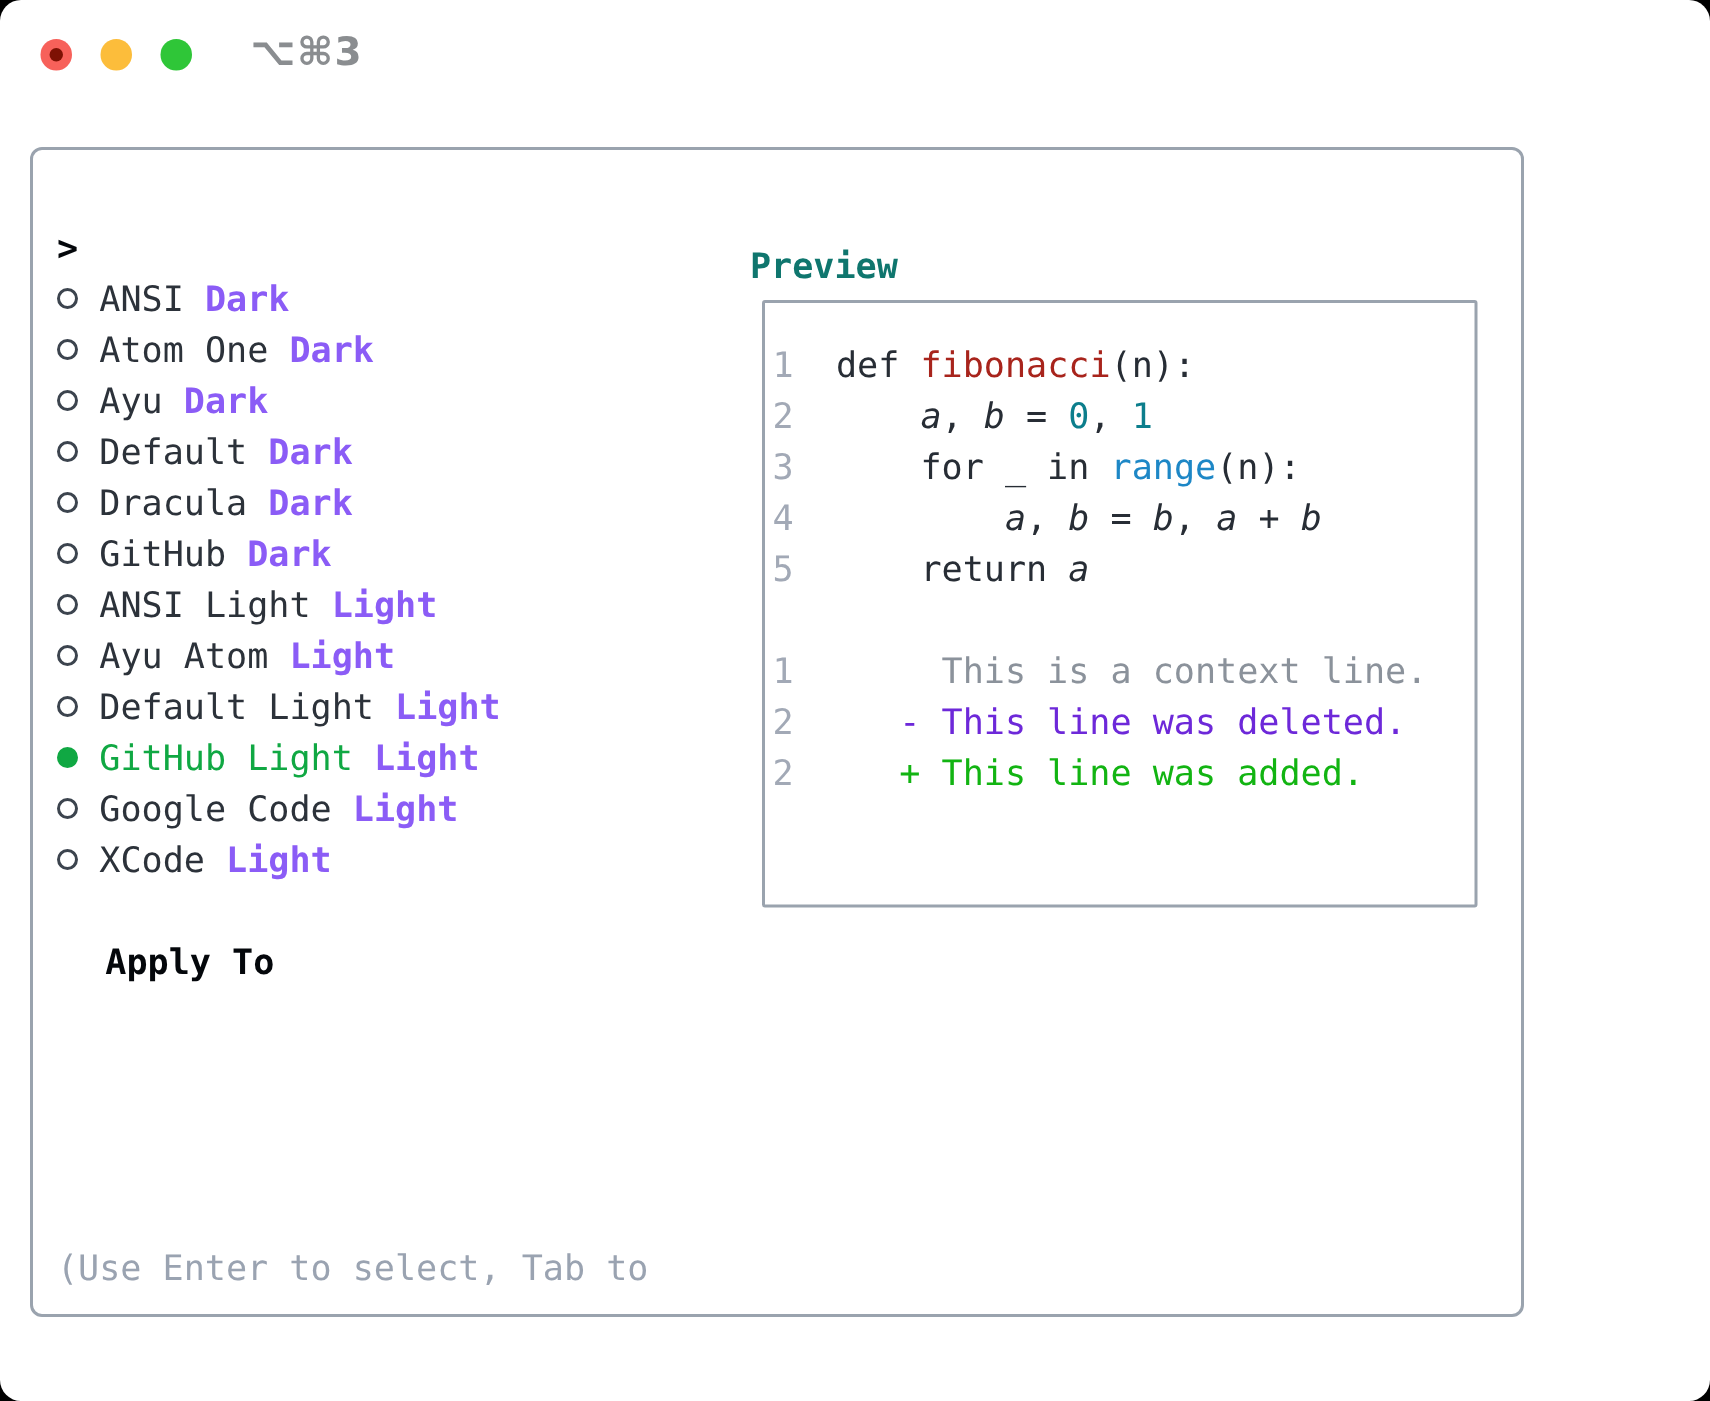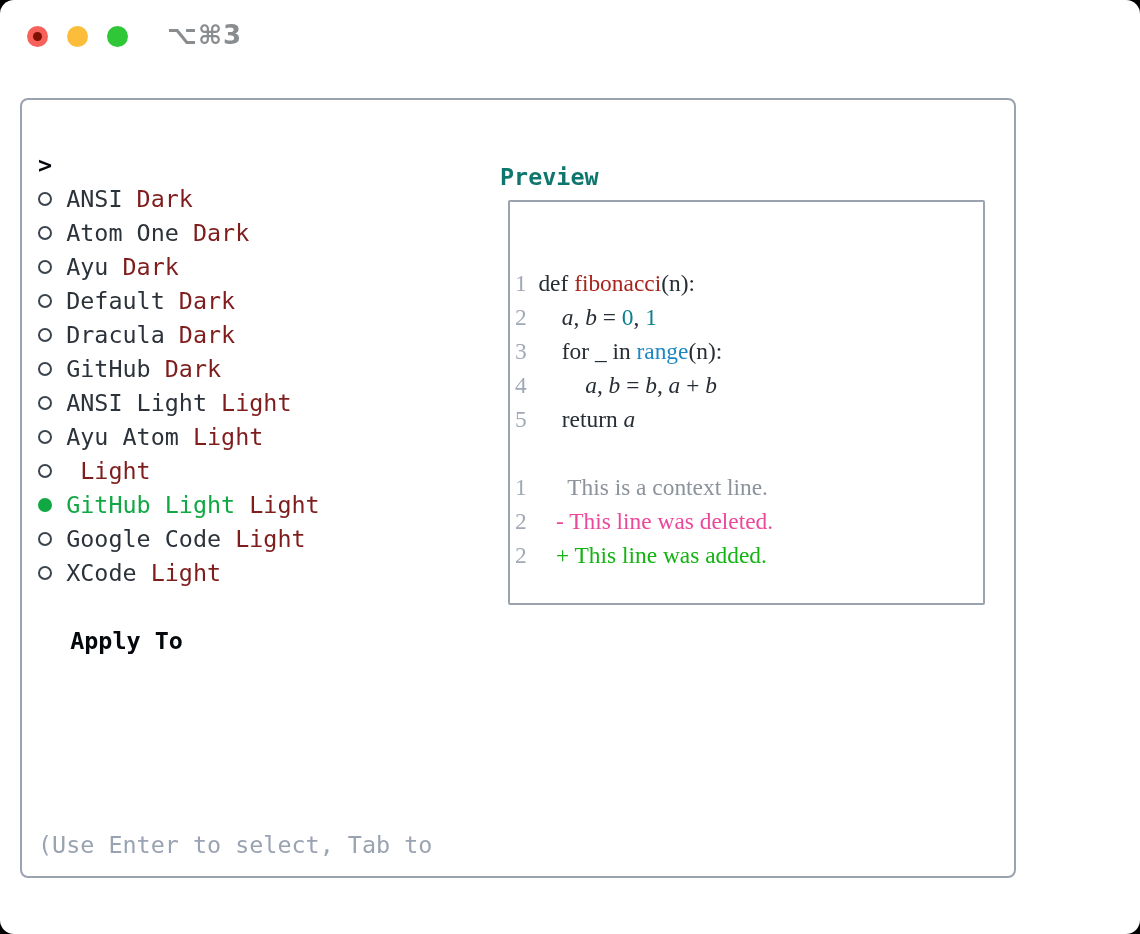--- a/index.html
+++ b/index.html
@@ -75,21 +75,21 @@
     border-radius: 50%;
     display: inline-block;
   }
   .circle.filled {
     background: #10a843;
     border-color: #10a843;
   }
   .htext { font-weight: bold; color: #04070b; }
   .tname { color: #2c323a; }
   .row.selected .tname { color: #10a843; }
-  .tsuffix { color: #7f1d1d; }
+  .tsuffix { color: #8b5cf6; font-weight: bold; }
   .list  { position: absolute; left: 16px; top: 48px; }
   .apply { position: absolute; left: 20px; top: 524px; }
   .hint  {
     position: absolute;
     left: 16px; top: 660px;
     color: #9aa3b1;
     white-space: pre;
   }
   .hint div { height: 34px; line-height: 34px; text-align: center; }
   
@@ -102,33 +102,32 @@
   }
   .preview-box {
     position: absolute;
     left: 486px; top: 100px;
     width: 473px; height: 401px;
     border: 2px solid #9aa3ae;
     border-radius: 2px;
     background: #ffffff;
   }
   .codeblock {
-    padding: 64px 0 0 5px;
+    padding: 24px 0 0 5px;
     white-space: pre;
-    font-family: Liberation Serif, serif;
   }
   .cline { height: 34px; line-height: 34px; }
   .ln     { color: #a2a9b6; }
   .c-pln  { color: #272d35; }
   .c-fn   { color: #a8241c; }
   .c-var  { color: #272d35; font-style: italic; }
   .c-lit  { color: #0c7e8c; }
   .c-call { color: #1d87c6; }
   .c-ctx  { color: #8b929b; }
-  .c-del  { color: #ec4899; }
+  .c-del  { color: #6d28d9; }
   .c-add  { color: #12b412; text-align: center; }
 </style>
 </head>
 <body>
 
 <div class="window">
 
   <div class="titlebar">
     <span class="tl tl-red">
         <span class="tl-dot"></span>
@@ -146,21 +145,21 @@
       </div>
 
     <div class="row"><span class="marker"><span class="circle"></span></span><span class="tname">ANSI</span><span class="tsuffix"> Dark</span></div>
         <div class="row"><span class="marker"><span class="circle"></span></span><span class="tname">Atom One</span><span class="tsuffix"> Dark</span></div>
         <div class="row"><span class="marker"><span class="circle"></span></span><span class="tname">Ayu</span><span class="tsuffix"> Dark</span></div>
         <div class="row"><span class="marker"><span class="circle"></span></span><span class="tname">Default</span><span class="tsuffix"> Dark</span></div>
         <div class="row"><span class="marker"><span class="circle"></span></span><span class="tname">Dracula</span><span class="tsuffix"> Dark</span></div>
         <div class="row"><span class="marker"><span class="circle"></span></span><span class="tname">GitHub</span><span class="tsuffix"> Dark</span></div>
         <div class="row"><span class="marker"><span class="circle"></span></span><span class="tname">ANSI Light</span><span class="tsuffix"> Light</span></div>
         <div class="row"><span class="marker"><span class="circle"></span></span><span class="tname">Ayu Atom</span><span class="tsuffix"> Light</span></div>
-        <div class="row"><span class="marker"><span class="circle"></span></span><span class="tsuffix"> Light</span></div>
+        <div class="row"><span class="marker"><span class="circle"></span></span><span class="tname">Default Light</span><span class="tsuffix"> Light</span></div>
         <div class="row selected"><span class="marker"><span class="circle filled"></span></span><span class="tname">GitHub Light</span><span class="tsuffix"> Light</span></div>
         <div class="row"><span class="marker"><span class="circle"></span></span><span class="tname">Google Code</span><span class="tsuffix"> Light</span></div>
         <div class="row"><span class="marker"><span class="circle"></span></span><span class="tname">XCode</span><span class="tsuffix"> Light</span></div>
       </div>
 
     <div class="apply" id="apply-block">
       <div class="row">
         <span class="marker"></span>
         <span class="htext">Apply To</span>
       </div>

